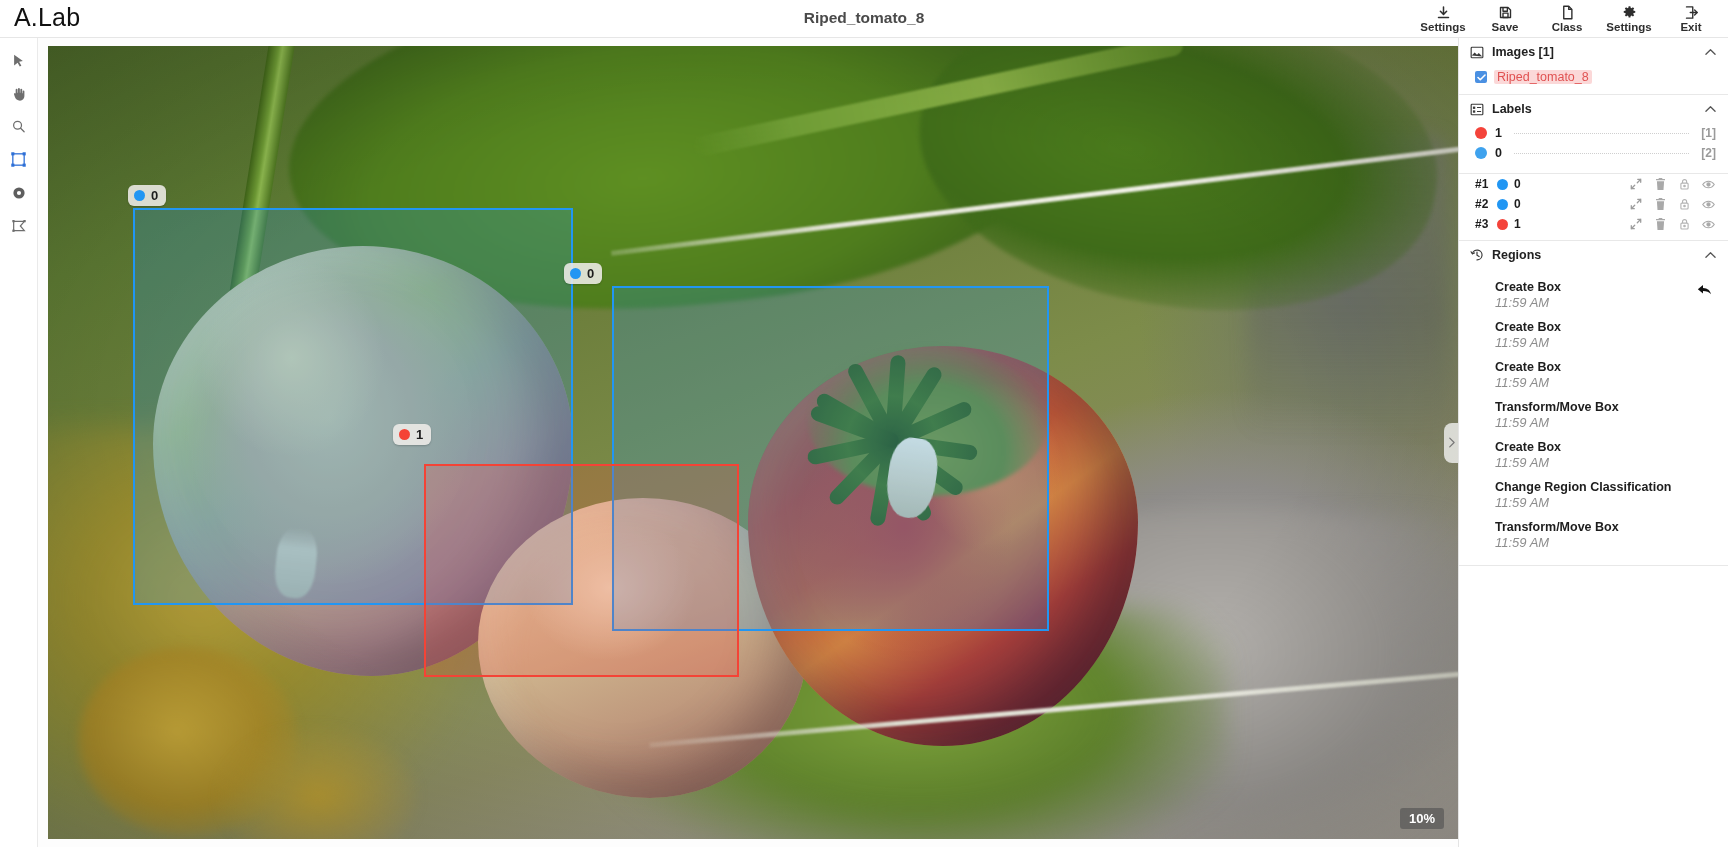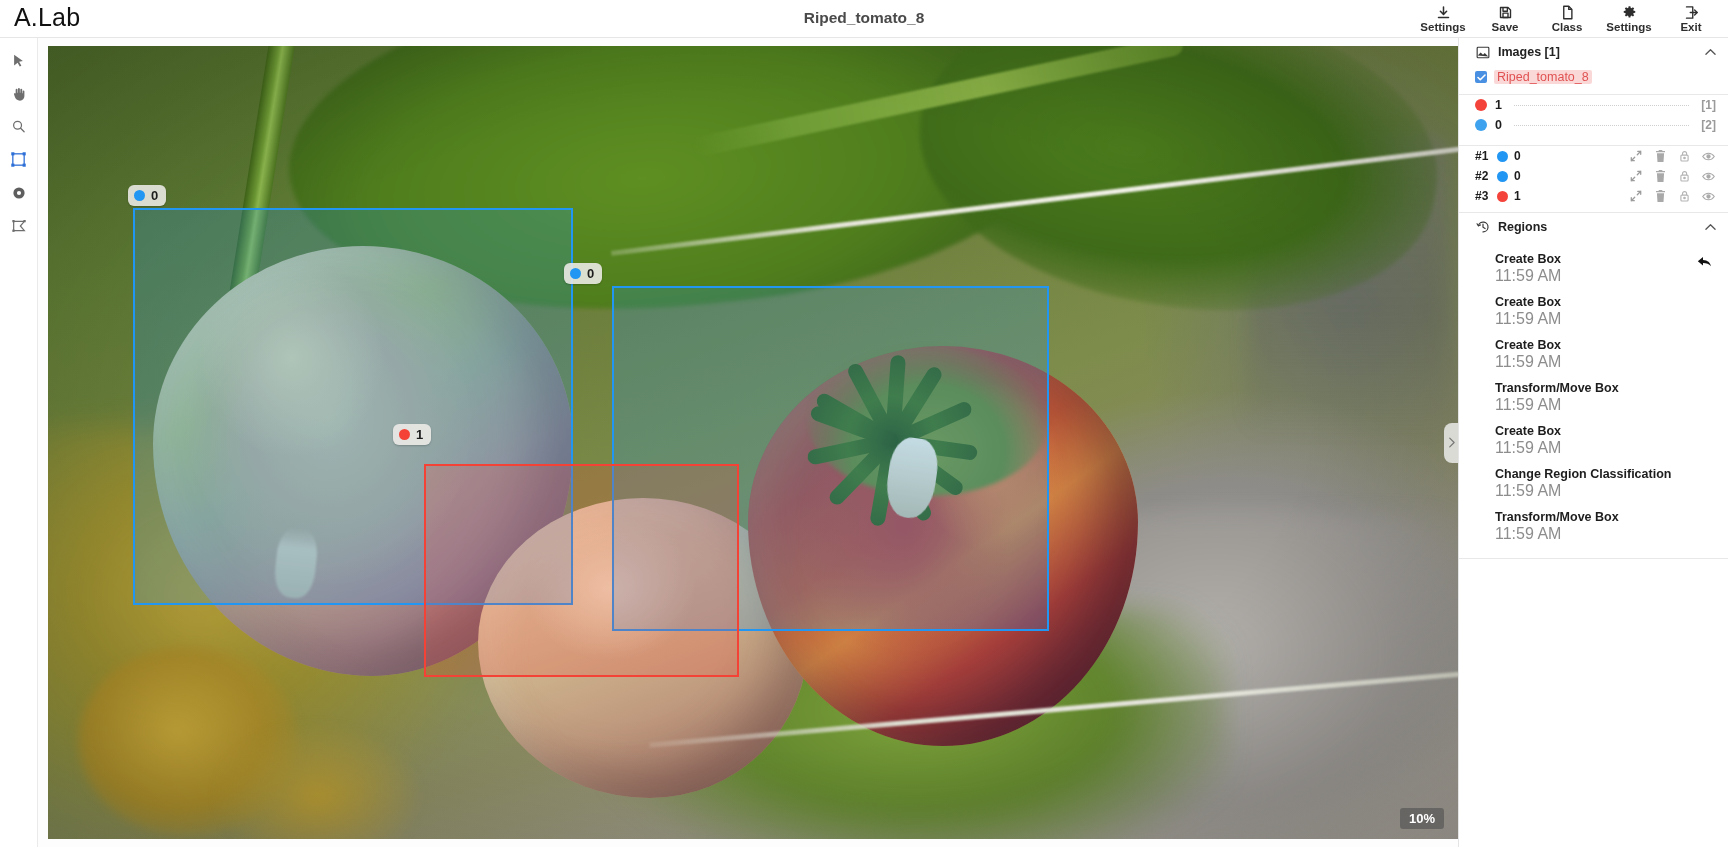--- a/index.html
+++ b/index.html
@@ -243,21 +243,21 @@
     position: absolute; right: 0; top: 38px;
     width: 270px; height: 809px;
     background: #ffffff;
     border-left: 1px solid #e4e4e4;
     font-size: 12.5px;
     overflow: hidden;
   }
   .panel { border-bottom: 1px solid #e8e8e8; }
   .panel-head {
     height: 28px; display: flex; align-items: center;
-    padding: 0 12px 0 16px; gap: 8px; cursor: pointer;
+    padding: 0 12px 0 10px; gap: 8px; cursor: pointer;
   }
   .panel-head .ph-ico { width: 15px; display:flex; align-items:center; justify-content:center; }
   .panel-head .ph-title { font-size: 12.5px; font-weight: bold; color: #222; flex: 1; }
   .panel-head .ph-chev { color: #555; }
 
   .img-row {
     display: flex; align-items: center; gap: 7px;
     padding: 4px 10px 10px 16px; cursor: pointer;
   }
   .img-name {
@@ -299,21 +299,21 @@
   .reg-row .rr-class .dot { width: 11px; height: 11px; border-radius: 50%; }
   .reg-row .rr-class .cname { font-size: 12px; font-weight: bold; color:#1d1d1d; }
   .reg-row .rr-ico { width: 24px; display:flex; justify-content:center; }
   .regions-body { padding-bottom: 6px; }
 
   .hist-list { padding: 6px 0 10px 0; }
   .hist-item {
     padding: 5px 14px 5px 36px; position: relative; cursor: pointer;
   }
   .hist-item .h-act { font-size: 12.5px; font-weight: bold; color: #1d1d1d; }
-  .hist-item .h-time { font-size: 16px; color: #8d8d8d; margin-top: 1px; }
+  .hist-item .h-time { font-size: 13px; color: #8d8d8d; margin-top: 1px; font-style: italic; }
   .hist-item .h-undo { position: absolute; right: 16px; top: 9px; }
 
   svg { display: block; }
 </style>
 </head>
 <body>
 
 <div id="topbar">
   <div id="app-logo">A.Lab</div>
   <div id="doc-title">Riped_tomato_8</div>
@@ -529,20 +529,36 @@
       <span class="chk">
         <svg width="9" height="7" viewBox="0 0 10 8" fill="none" stroke="#ffffff" stroke-width="1.8" stroke-linecap="round" stroke-linejoin="round">
             <path d="M1 4l2.6 2.6L9 1.2"></path>
           </svg>
       </span>
       <span class="img-name">Riped_tomato_8</span>
     </div>
   </div>
 
   <div class="panel">
+    <div class="panel-head">
+      <span class="ph-ico">
+        <svg width="14" height="13" viewBox="0 0 24 22" fill="none" stroke="#3a3a3a" stroke-width="2">
+          <rect x="2" y="2" width="20" height="18" rx="1.5"></rect>
+          <rect x="5" y="6" width="4" height="4" fill="#3a3a3a" stroke="none"></rect>
+          <rect x="5" y="12.5" width="4" height="4" fill="#3a3a3a" stroke="none"></rect>
+          <path d="M12 7.5h7M12 14.5h7" stroke-width="1.8"></path>
+        </svg>
+      </span>
+      <span class="ph-title">Labels</span>
+      <span class="ph-chev">
+        <svg width="11" height="8" viewBox="0 0 12 8" fill="none" stroke="#555" stroke-width="1.4" stroke-linecap="round" stroke-linejoin="round">
+            <path d="M1 6.5L6 1.5l5 5"></path>
+          </svg>
+      </span>
+    </div>
     <div class="labels-body">
       <div class="label-row">
         <span class="dot" id="label-dot-0" style="background: rgb(244, 67, 58);"></span>
         <span class="lname">1</span>
         <span class="dots-fill"></span>
         <span class="lcount">[1]</span>
       </div>
       <div class="label-row">
         <span class="dot" id="label-dot-1" style="background: rgb(62, 162, 238);"></span>
         <span class="lname">0</span>

